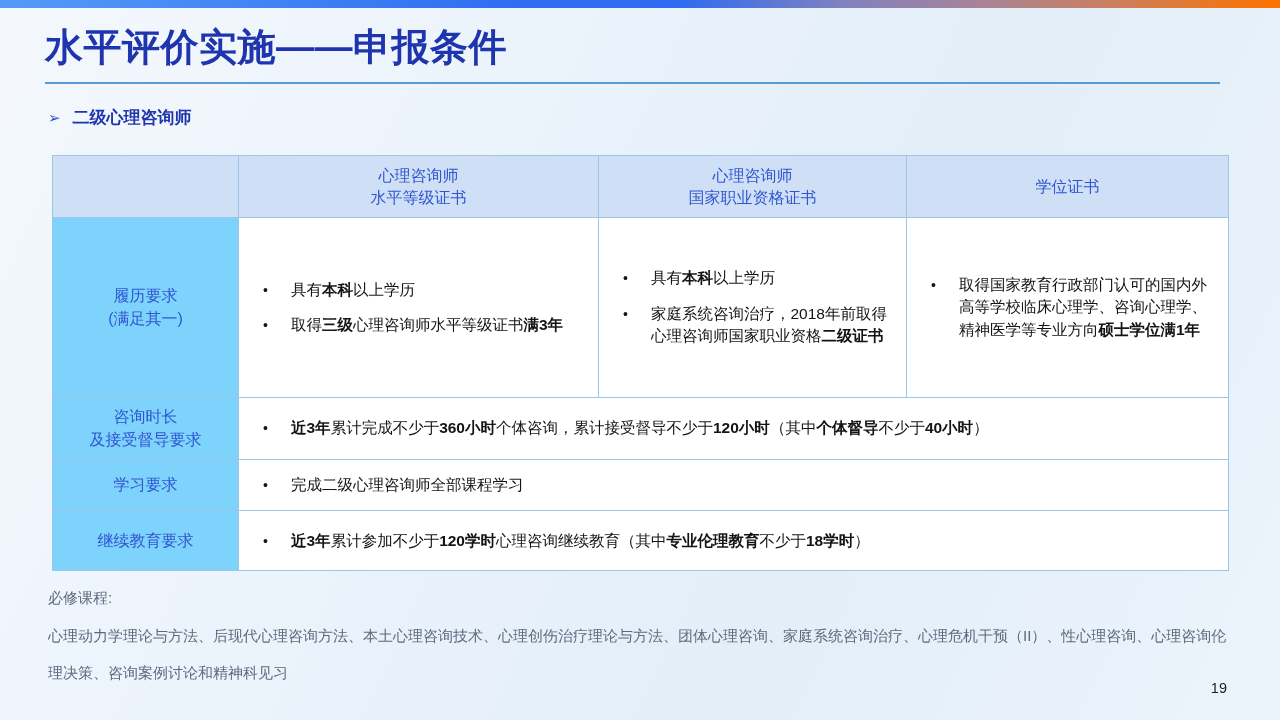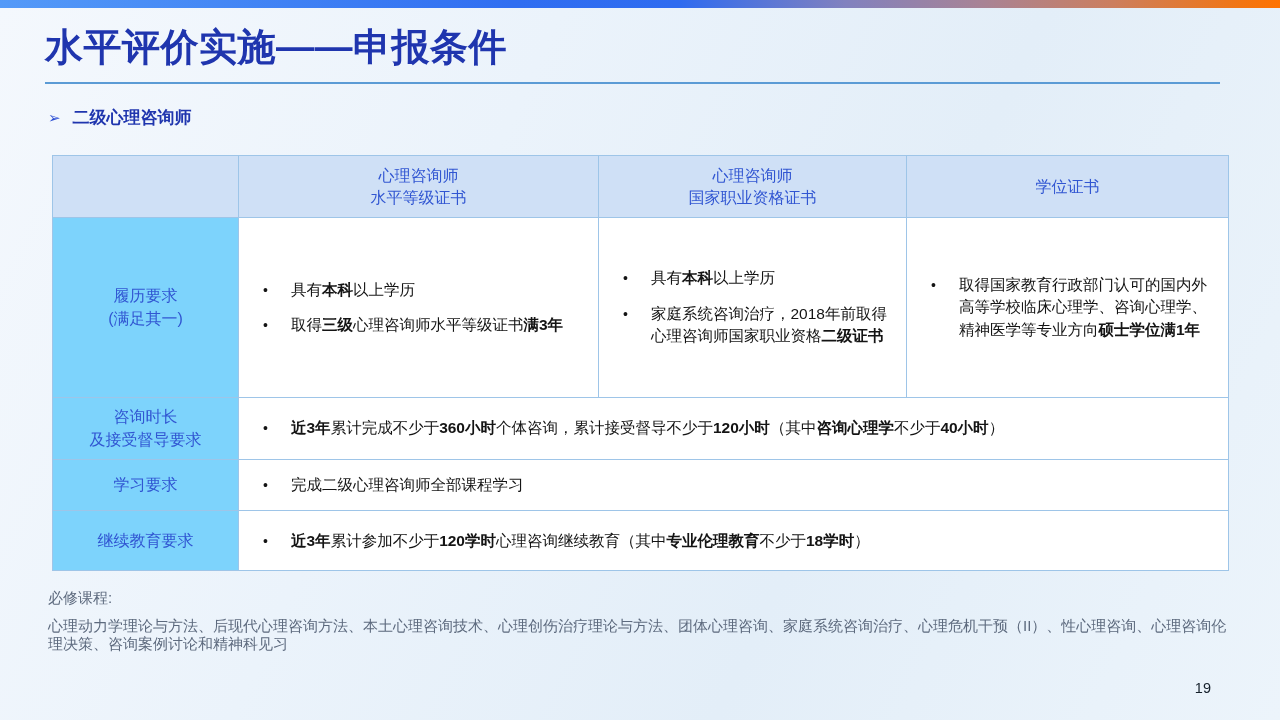--- a/index.html
+++ b/index.html
@@ -65,23 +65,23 @@
   .blist .dot{ flex:0 0 28px; font-size:14px; padding-top:1px; }
   .blist .txt{ flex:1; }
   .blist b{ font-weight:bold; }
   tr.r1{ height:180px; }
   tr.r2{ height:62px; }
   tr.r3{ height:51px;padding-left:48px; }
   tr.r4{ height:60px;margin-left:32px; }
 
   .footnote{ position:absolute; top:589px; left:48px; width:1192px; color:var(--footnote-gray); }
   .footnote-heading{ font-size:15px; margin-bottom:9px; }
-  .footnote-body{ font-size:15px; line-height:18px; }
+  .footnote-body{ font-size:15px; line-height:37px; }
 
-  .page-number{ position:absolute; right:69px; bottom:24px; font-size:14.5px; color:#15202B; }
+  .page-number{ position:absolute; right:53px; bottom:24px; font-size:14.5px; color:#15202B; }
 </style>
 </head>
 <body>
 
 <div class="slide">
   <div class="topbar" style="background: linear-gradient(90deg, rgb(84, 154, 248) 0%, rgb(48, 110, 241) 40%, rgb(46, 107, 240) 53%, rgb(129, 129, 191) 66%, rgb(169, 131, 148) 77%, rgb(204, 126, 94) 87%, rgb(242, 117, 18) 97%, rgb(255, 115, 0) 100%);"></div>
 
   <div class="title">水平评价实施——申报条件</div>
   <div class="divider"></div>
 
@@ -144,21 +144,21 @@
             </ul>
         </td>
       </tr>
       <tr class="r2">
         <td class="row-label">咨询时长
 及接受督导要求</td>
         <td class="content" colspan="3">
           <ul class="blist">
               <li>
                 <span class="dot">•</span>
-                <span class="txt"><b>近3年</b><span>累计完成不少于</span><b>360小时</b><span>个体咨询，累计接受督导不少于</span><b>120小时</b><span>（其中</span><b>咨询心理学</b><span>不少于</span><b>40小时</b><span>）</span></span>
+                <span class="txt"><b>近3年</b><span>累计完成不少于</span><b>360小时</b><span>个体咨询，累计接受督导不少于</span><b>120小时</b><span>（其中</span><b>个体督导</b><span>不少于</span><b>40小时</b><span>）</span></span>
               </li>
             </ul>
         </td>
       </tr>
       <tr class="r3">
         <td class="row-label">学习要求</td>
         <td class="content" colspan="3">
           <ul class="blist">
               <li>
                 <span class="dot">•</span>

